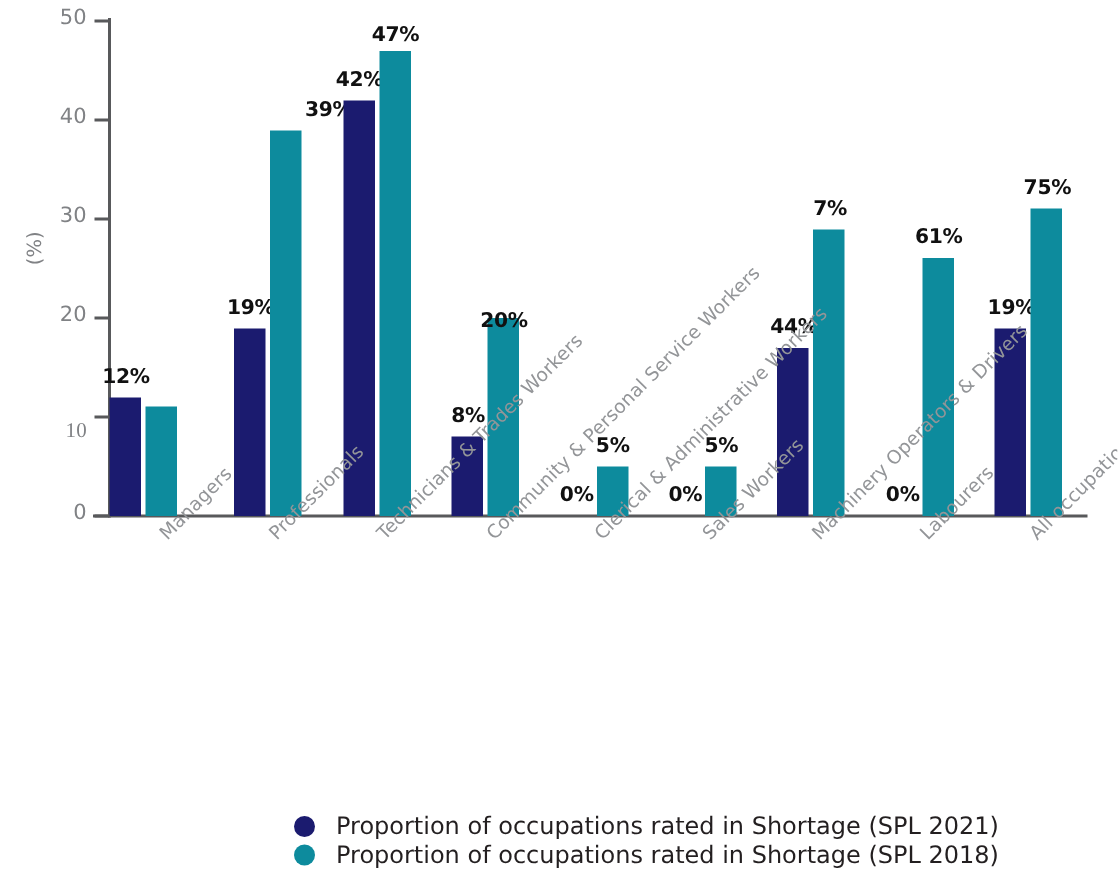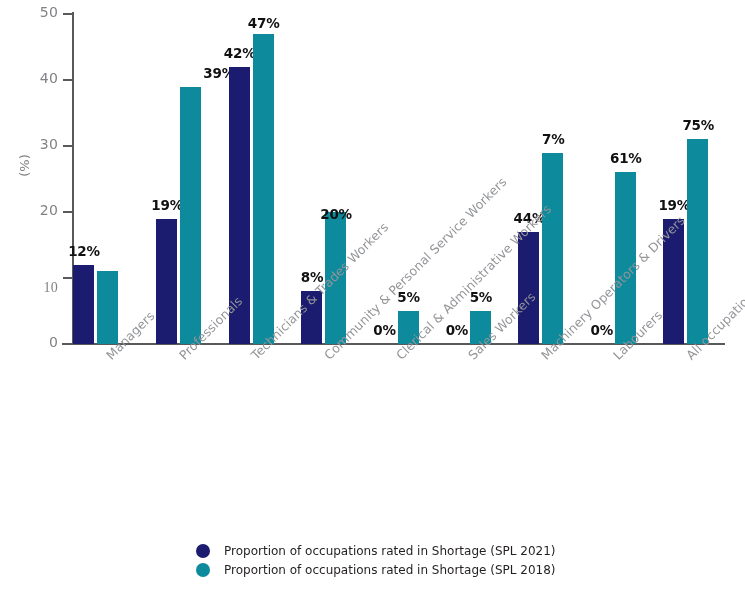--- a/index.html
+++ b/index.html
@@ -140,21 +140,21 @@
     height: 19px;
   }
   .legend-dot {
     width: 14px;
     height: 14px;
     border-radius: 50%;
     flex: 0 0 auto;
   }
   .legend-text {
     margin-left: 14px;
-    font-size: 12px;
+    font-size: 16px;
     color: #231f20;
     white-space: nowrap;
   }
 </style>
 </head>
 <body>
 
 <div id="chart-root">
 
   <div id="y-labels">

